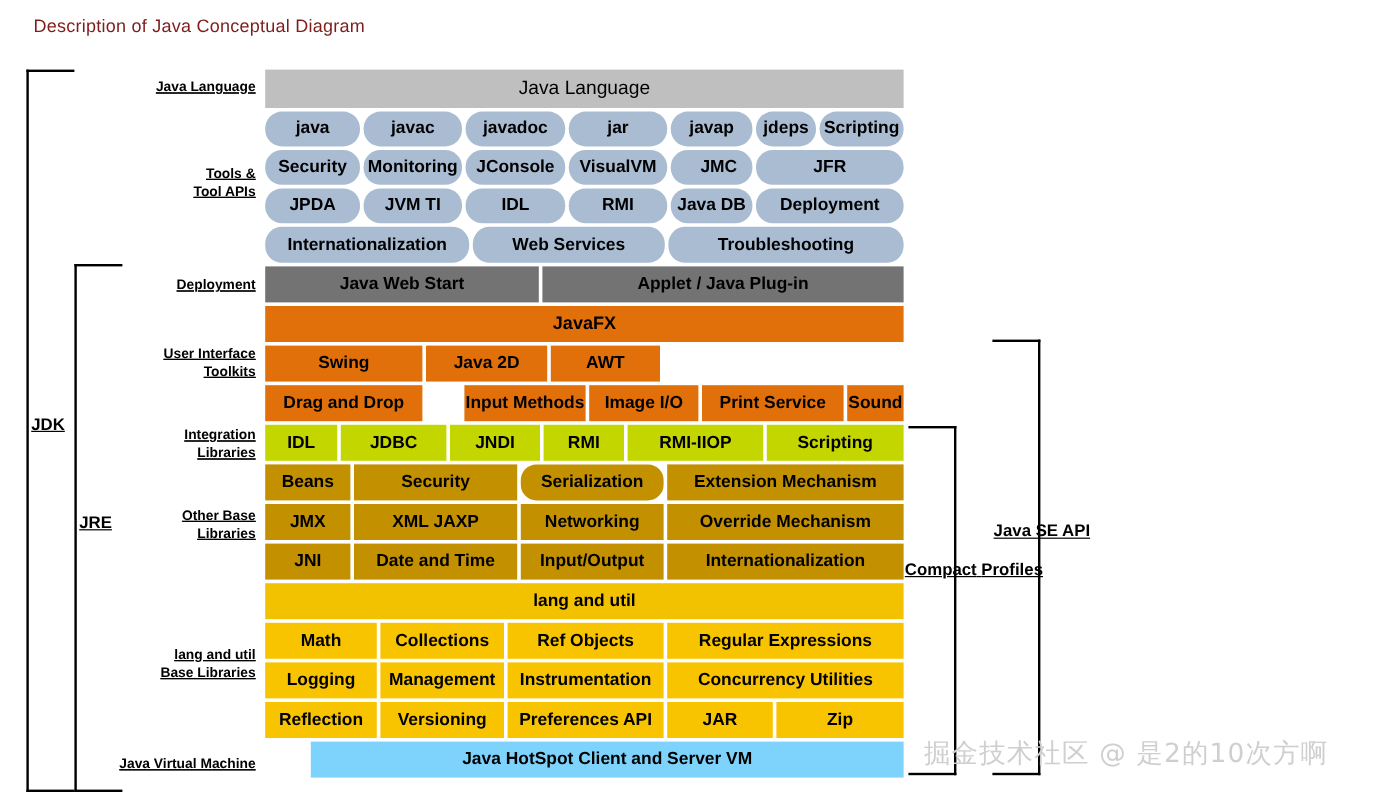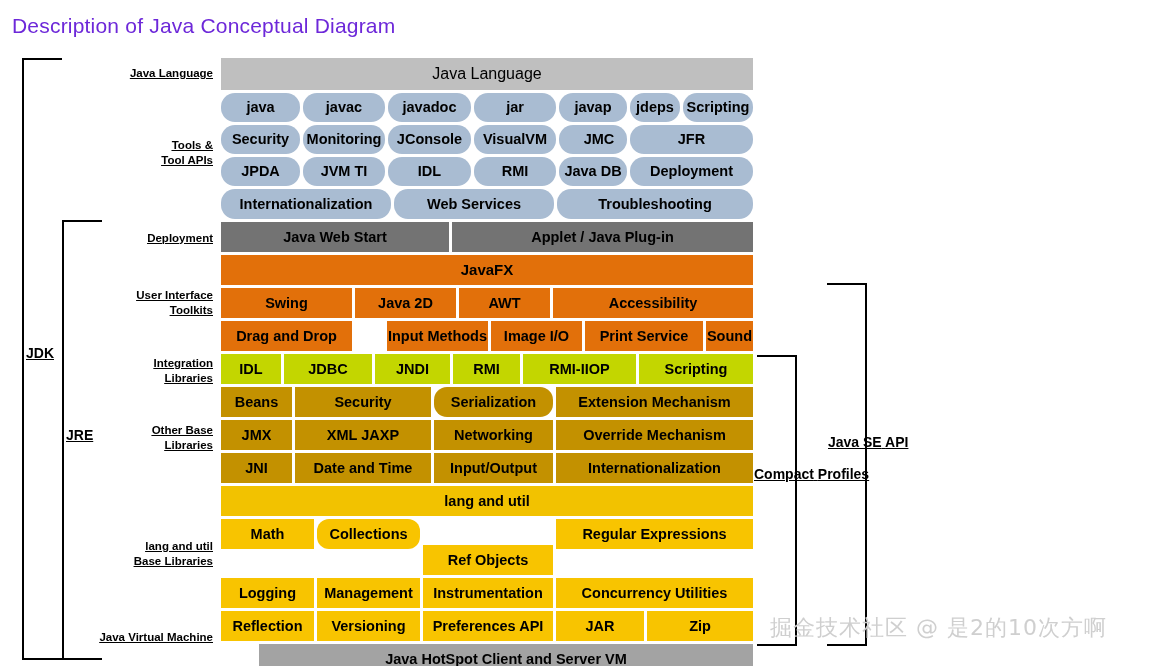--- a/index.html
+++ b/index.html
@@ -6,23 +6,23 @@
   html, body {
     width: 1155px; height: 666px;
     background: #ffffff;
     font-family: "Liberation Sans", sans-serif;
     overflow: hidden;
   }
   #root { position: relative; width: 1155px; height: 666px; }
 
   .page-title {
     position: absolute;
-    left: 12px; top: 14px;
-    font-size: 21px;
-    color: #6d28d9;
+    left: 28px; top: 14px;
+    font-size: 15px;
+    color: #7f1d1d;
     letter-spacing: .2px;
   }
 
   
   .diagram {
     position: absolute;
     left: 221px; top: 58px;
     width: 532px;
   }
   .row { display: flex; width: 532px; margin-bottom: 3px; }
@@ -46,21 +46,21 @@
   
   .c-lang     { background: #bfbfbf; font-weight: normal; }
   .c-tool     { background: #a9bcd2; border-radius: 14px; }
   .c-deploy   { background: #737373; }
   .c-javafx   { background: #e2700a; font-weight: bold; font-size: 15px; }
   .c-ui       { background: #e2700a; }
   .c-integ    { background: #c3d600; }
   .c-other    { background: #c39100; }
   .c-lu-hdr   { background: #f2c200; font-weight: bold; }
   .c-lu       { background: #f8c400; }
-  .c-jvm      { background: #a3a3a3; margin-left: 38px; }
+  .c-jvm      { background: #7dd3fc; margin-left: 38px; }
 
   
   .side-label {
     position: absolute;
     text-align: right;
     font-size: 11.5px;
     font-weight: bold;
     color: #000;
     line-height: 15px;
     text-decoration: underline;
@@ -202,21 +202,20 @@
     </div>
 
     <div class="row tall">
       <div class="cell c-javafx">JavaFX</div>
     </div>
 
     <div class="row tall">
       <div class="cell c-ui" style="flex:0 0 131px;">Swing</div>
       <div class="cell c-ui" style="flex:0 0 101px;">Java 2D</div>
       <div class="cell c-ui" style="flex:0 0 91px;">AWT</div>
-      <div class="cell c-ui" style="flex:1 1 auto;">Accessibility</div>
     </div>
 
     <div class="row tall">
       <div class="cell c-ui" style="flex:0 0 131px;">Drag and Drop</div>
       <div class="cell c-ui" style="flex:0 0 101px;margin-left:32px;">Input Methods</div>
       <div class="cell c-ui" style="flex:0 0 91px;">Image I/O</div>
       <div class="cell c-ui" style="flex:0 0 118px;">Print Service</div>
       <div class="cell c-ui" style="flex:1 1 auto;">Sound</div>
     </div>
 
@@ -249,22 +248,22 @@
       <div class="cell c-other" style="flex:0 0 119px;">Input/Output</div>
       <div class="cell c-other" style="flex:1 1 auto;">Internationalization</div>
     </div>
 
     <div class="row tall">
       <div class="cell c-lu-hdr">lang and util</div>
     </div>
 
     <div class="row tall">
       <div class="cell c-lu" style="flex:0 0 93px;">Math</div>
-      <div class="cell c-lu" style="flex:0 0 103px;border-radius:12px;">Collections</div>
-      <div class="cell c-lu" style="flex:0 0 130px;margin-top:26px;">Ref Objects</div>
+      <div class="cell c-lu" style="flex:0 0 103px;">Collections</div>
+      <div class="cell c-lu" style="flex:0 0 130px;">Ref Objects</div>
       <div class="cell c-lu" style="flex:1 1 auto;">Regular Expressions</div>
     </div>
 
     <div class="row tall">
       <div class="cell c-lu" style="flex:0 0 93px;">Logging</div>
       <div class="cell c-lu" style="flex:0 0 103px;">Management</div>
       <div class="cell c-lu" style="flex:0 0 130px;">Instrumentation</div>
       <div class="cell c-lu" style="flex:1 1 auto;">Concurrency Utilities</div>
     </div>
 

